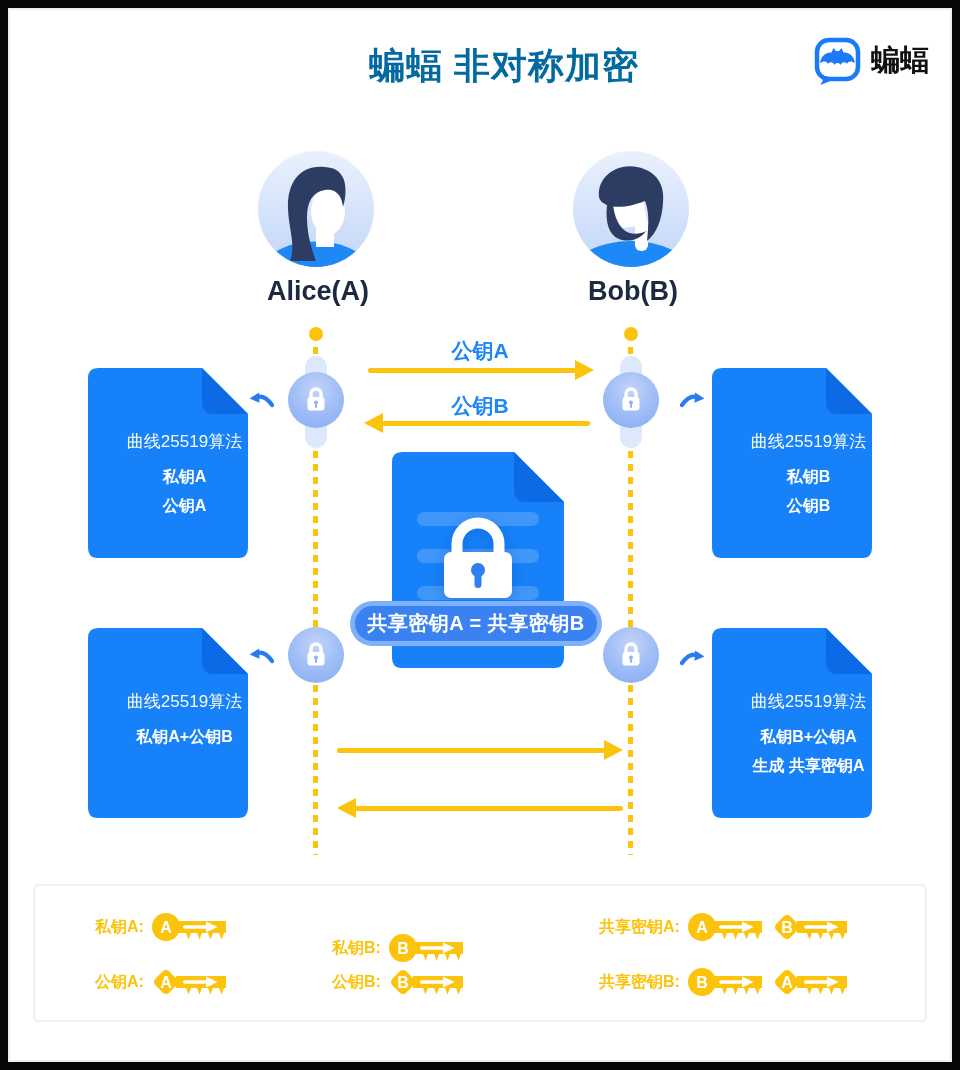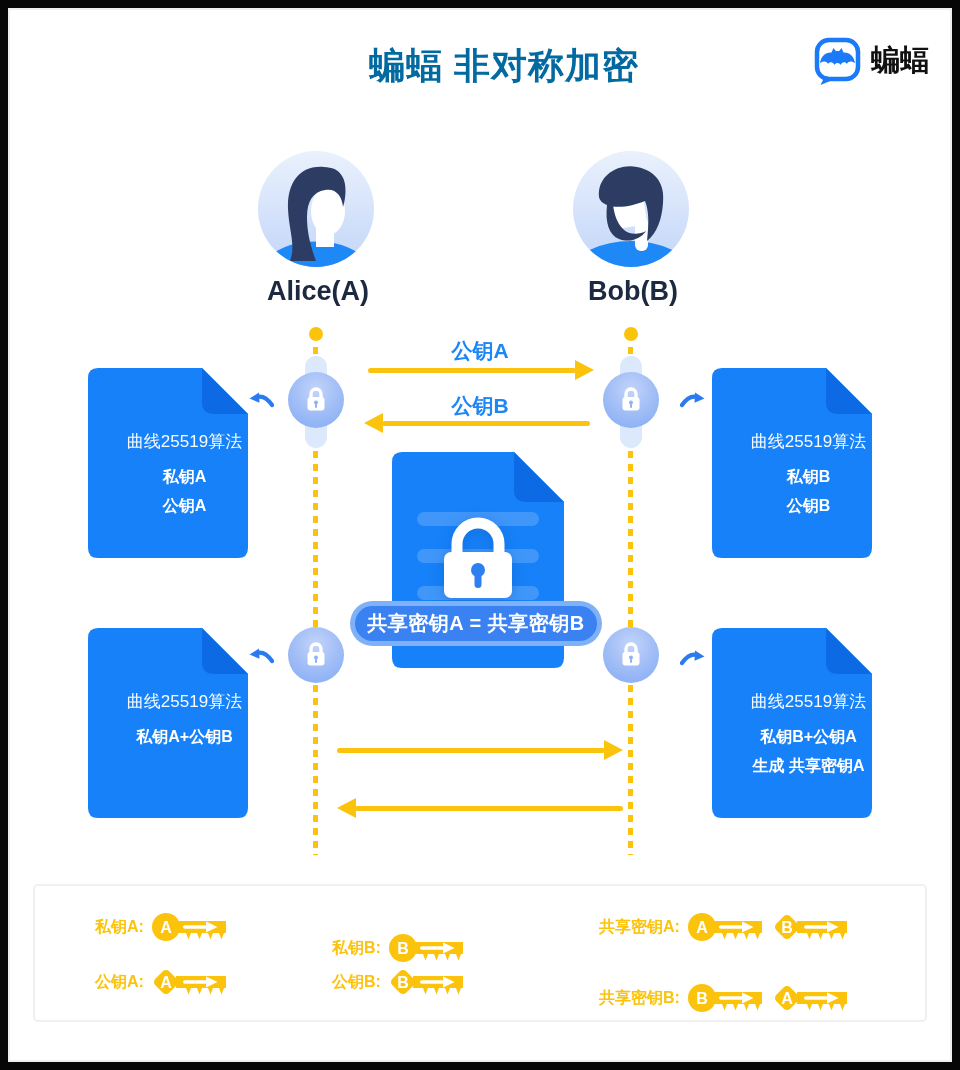--- a/index.html
+++ b/index.html
@@ -56,21 +56,21 @@
   .curve-arrow { position:absolute; z-index:3; }
 
   
   #legend { position:absolute; left:33px; top:884px; width:894px; height:138px; border:2px solid #f0f0f4; border-radius:5px; background:#fff; z-index:2; }
   .legend-item { position:absolute; display:flex; align-items:center; gap:8px; height:32px; }
   .legend-item:nth-child(1){ left:60px;  top:25px; }
   .legend-item:nth-child(2){ left:297px; top:25px;margin-top:21px; }
   .legend-item:nth-child(3){ left:564px; top:25px; }
   .legend-item:nth-child(4){ left:60px;  top:80px; }
   .legend-item:nth-child(5){ left:297px; top:80px; }
-  .legend-item:nth-child(6){ left:564px; top:80px;margin-top:16px; }
+  .legend-item:nth-child(6){ left:564px; top:80px; }
   .legend-label { font-size:16px; font-weight:bold; color:#fcc30d; white-space:nowrap; }
   .legend-keys { display:flex; align-items:center; gap:9px; }
 </style>
 </head>
 <body>
 
 <div id="canvas">
   <div id="frame"></div>
 
   <div id="title">蝙蝠 非对称加密</div>

